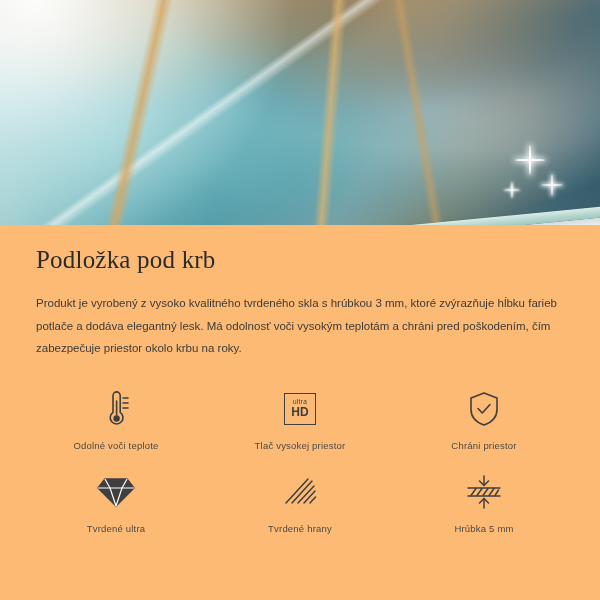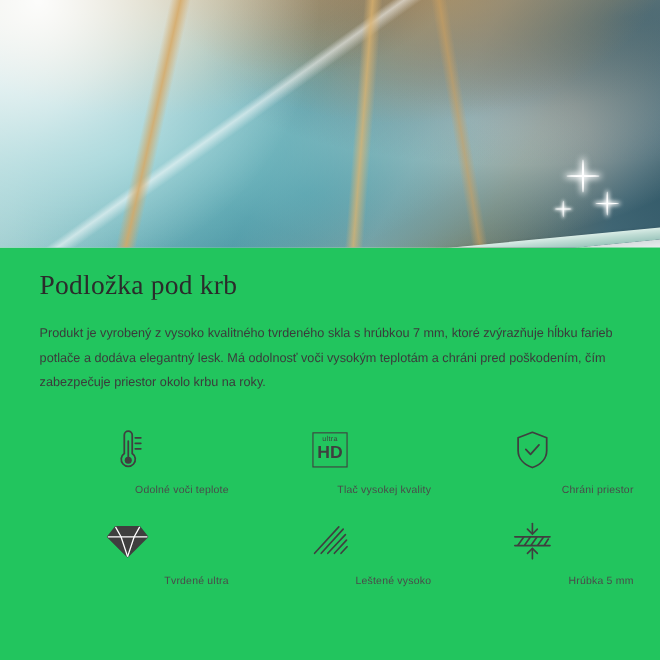--- a/index.html
+++ b/index.html
@@ -10,21 +10,21 @@
     width: 600px;
     height: 600px;
     background: #ffffff;
     font-family: "Liberation Sans", sans-serif;
     overflow: hidden;
   }
   .page {
     position: relative;
     width: 600px;
     height: 600px;
-    background: #22c55e;
+    background: #fdba74;
     overflow: hidden;
   }
 
   
   .hero {
     position: relative;
     width: 600px;
     height: 225px;
     overflow: hidden;
     background: #ffffff;
@@ -140,34 +140,33 @@
     height: 46px;
     display: flex;
     align-items: center;
     justify-content: center;
   }
   .feature-label {
     margin-top: 8px;
     font-size: 9.5px;
     color: #4a4a4a;
     letter-spacing: 0.2px;
-    text-align: right;
   }
   .ultrahd-box {
     width: 30px;
     height: 30px;
     border: 1.6px solid #3f3f3f;
     display: flex;
     flex-direction: column;
     align-items: center;
     justify-content: center;
     line-height: 1;
   }
   .ultrahd-box .u1 { font-size: 6.5px; letter-spacing: 0.3px; color: #3f3f3f; }
-  .ultrahd-box .u2 { font-size: 16px; font-weight: bold; color: #3f3f3f; margin-top: 1px; }
+  .ultrahd-box .u2 { font-size: 12px; font-weight: bold; color: #3f3f3f; margin-top: 1px; }
 </style>
 </head>
 <body>
 
 <div class="page">
 
   <div class="hero">
     <div class="hero-plate">
       <div class="hero-art"></div>
       <div class="plate-edge"></div>
@@ -175,21 +174,21 @@
     </div>
     <span class="sparkle s1"></span>
     <span class="sparkle s2"></span>
     <span class="sparkle s3"></span>
   </div>
 
   <div class="content">
     <h1 class="headline">
       <span>Podložka pod krb</span>
     </h1>
-    <p class="body-copy">Produkt je vyrobený z vysoko kvalitného tvrdeného skla s hrúbkou 7 mm, ktoré zvýrazňuje hĺbku farieb potlače a dodáva elegantný lesk. Má odolnosť voči vysokým teplotám a chráni pred poškodením, čím zabezpečuje priestor okolo krbu na roky.</p>
+    <p class="body-copy">Produkt je vyrobený z vysoko kvalitného tvrdeného skla s hrúbkou 3 mm, ktoré zvýrazňuje hĺbku farieb potlače a dodáva elegantný lesk. Má odolnosť voči vysokým teplotám a chráni pred poškodením, čím zabezpečuje priestor okolo krbu na roky.</p>
   </div>
 
   <div class="features">
 
     <div class="feature-row">
 
       <div class="feature">
         <div class="feature-icon">
           <svg width="34" height="40" viewBox="0 0 34 40" fill="none" stroke="#3f3f3f" stroke-width="1.6" stroke-linecap="round">
             <path d="M14 6.5a3.6 3.6 0 0 1 7.2 0v16.8a6.4 6.4 0 1 1-7.2 0z"></path>
@@ -203,21 +202,21 @@
         <div class="feature-label">Odolné voči teplote</div>
       </div>
 
       <div class="feature">
         <div class="feature-icon">
           <div class="ultrahd-box">
             <span class="u1">ultra</span>
             <span class="u2">HD</span>
           </div>
         </div>
-        <div class="feature-label">Tlač vysokej kvality</div>
+        <div class="feature-label">Tlač vysokej priestor</div>
       </div>
 
       <div class="feature">
         <div class="feature-icon">
           <svg width="36" height="40" viewBox="0 0 36 40" fill="none" stroke="#3f3f3f" stroke-width="1.6" stroke-linecap="round" stroke-linejoin="round">
             <path d="M18 4 L31 9 V20.5 C31 28 25.5 33.5 18 36 C10.5 33.5 5 28 5 20.5 V9 Z"></path>
             <polyline points="12,19.5 16.3,24 24,15.5"></polyline>
           </svg>
         </div>
         <div class="feature-label">Chráni priestor</div>
@@ -242,21 +241,21 @@
       <div class="feature">
         <div class="feature-icon">
           <svg width="36" height="34" viewBox="0 0 36 34" fill="none" stroke="#3f3f3f" stroke-width="1.5" stroke-linecap="round">
             <path d="M4 28 L26 4"></path>
             <path d="M10 28 L30 6"></path>
             <path d="M16 28 L32 11"></path>
             <path d="M22 28 L33 16"></path>
             <path d="M28 28 L33.5 22"></path>
           </svg>
         </div>
-        <div class="feature-label">Leštené vysoko</div>
+        <div class="feature-label">Tvrdené hrany</div>
       </div>
 
       <div class="feature">
         <div class="feature-icon">
           <svg width="40" height="36" viewBox="0 0 40 36" fill="none" stroke="#3f3f3f" stroke-width="1.5" stroke-linecap="round">
             <line x1="20" y1="2" x2="20" y2="11"></line>
             <polyline points="15.5,7 20,11.5 24.5,7"></polyline>
             <line x1="20" y1="34" x2="20" y2="25"></line>
             <polyline points="15.5,29 20,24.5 24.5,29"></polyline>
             <line x1="4" y1="14" x2="36" y2="14"></line>

